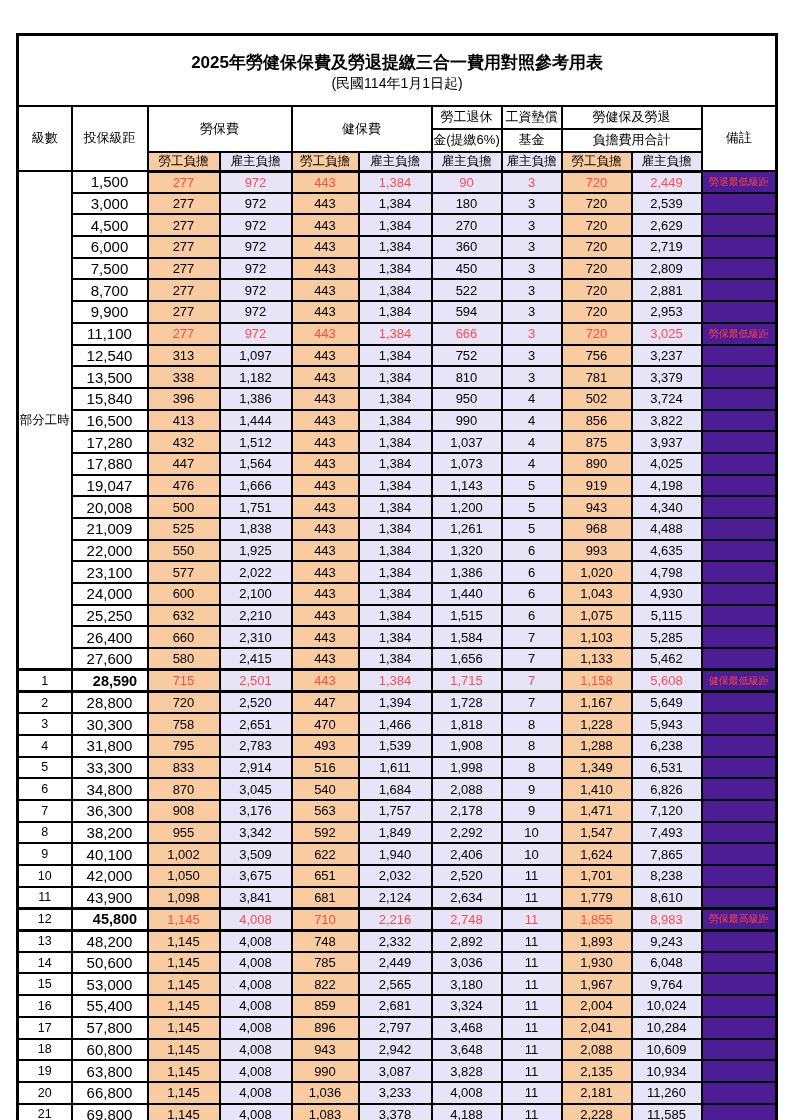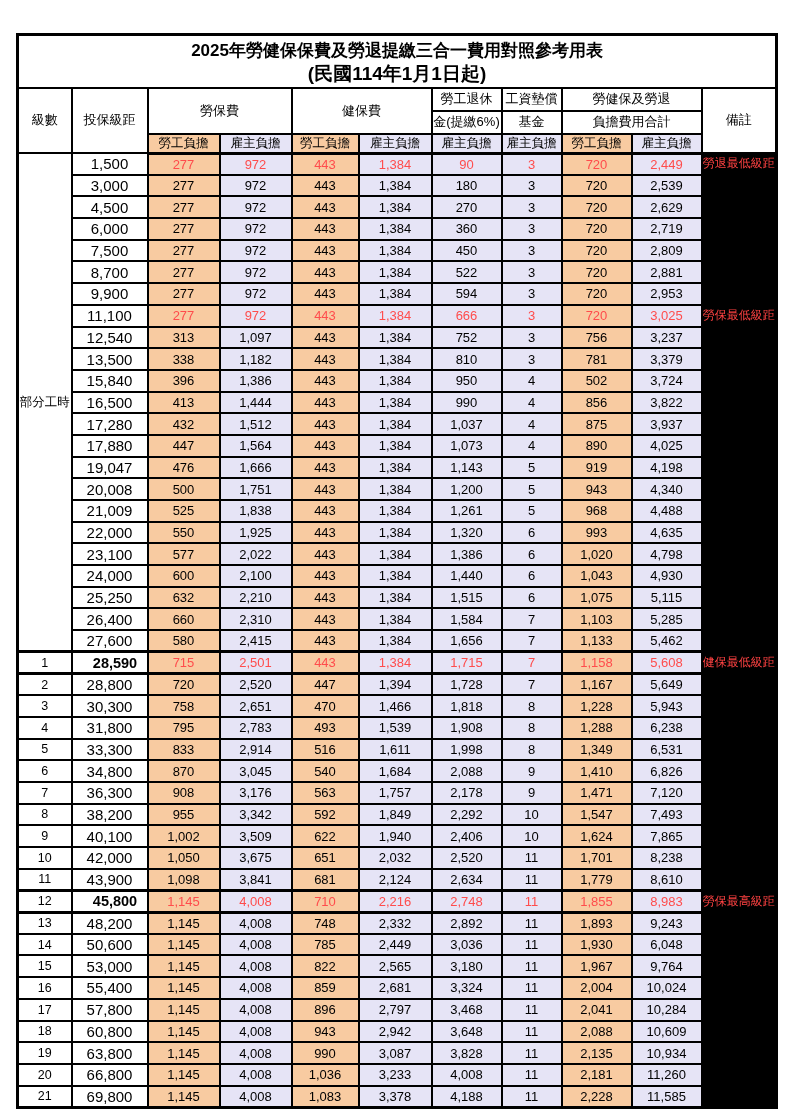--- a/index.html
+++ b/index.html
@@ -12,31 +12,31 @@
   table.main {
     border-collapse: collapse; table-layout: fixed;
     width: 759px; border: 3px solid #000;
   }
   th, td {
     border: 2px solid #000; padding: 0; margin: 0;
     text-align: center; vertical-align: middle;
     color: #000; overflow: hidden; white-space: nowrap;
     font-weight: normal;
   }
-  .title-cell { height: 53px; background: #fff; }
+  .title-cell { height: 71px; background: #fff; }
   .title-main { font-size: 17px; font-weight: bold; line-height: 1.6; }
-  .title-sub  { font-size: 19px; font-weight: bold; line-height: 1.1; }
+  .title-sub  { font-size: 14px; font-weight: normal; line-height: 1.1; }
   tr.h1 th, tr.h2 th { height: 23px; font-size: 13px; }
   tr.h3 th { height: 16px; font-size: 12.5px; border-bottom-width: 3px; }
   tbody td { height: 21.7px; font-size: 13px; }
   .emp { background: #F8CBA1; }
   .er  { background: #E6E4F6; }
   td.level   { font-size: 12.5px; background: #fff; text-align: center; }
   td.bracket { font-size: 15px; background: #fff; }
-  td.remark  { font-size: 12px; color: #FF4242; background: #000000; }
+  td.remark  { font-size: 10px; color: #FF4242; background: #4c1d95; }
   tr.red td.fee { color: #FF4C4C; }
   tr.thick td { border-top-width: 3px; border-bottom-width: 3px; }
   tr.thick td.bracket { font-size: 14.5px; font-weight: 600; padding-left: 11px; }
 </style>
 </head>
 <body>
 
 <div class="page">
   <table class="main">
     <colgroup>

